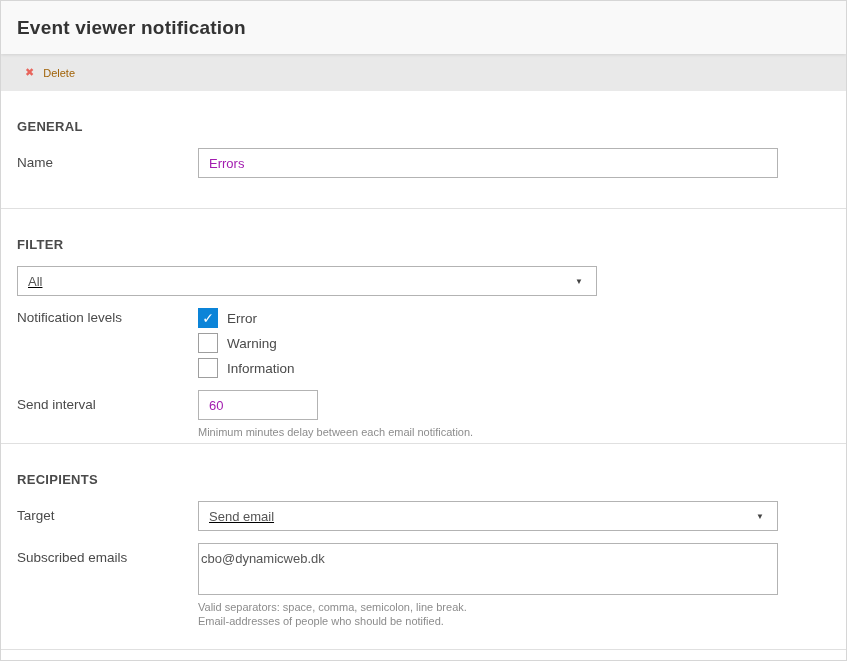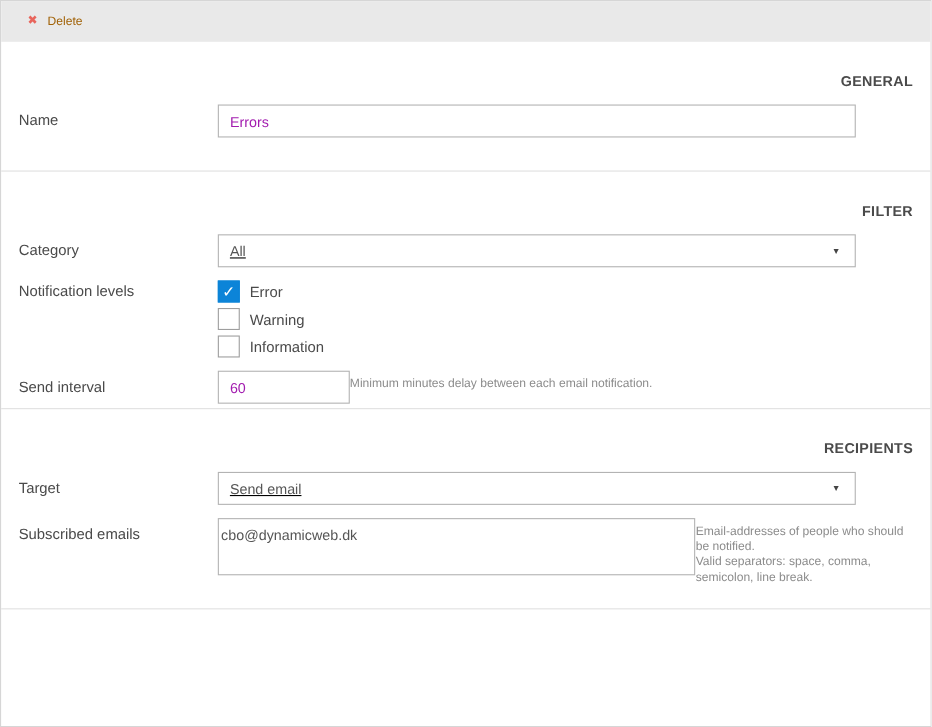--- a/index.html
+++ b/index.html
@@ -70,41 +70,40 @@
   .section.filter { }
   .section.recipients { padding-bottom: 17px; }
 
   .section-heading {
     font-size: 13px;
     font-weight: bold;
     color: #4a4a4a;
     letter-spacing: 0.3px;
     margin-bottom: 13px;
     line-height: 16px;
-    text-align: right;
   }
 
   .form-row {
     display: flex;
     align-items: flex-start;
     margin-bottom: 12px;
   }
   .form-row:last-child { margin-bottom: 4px; }
 
   .form-label {
     width: 181px;
     flex: 0 0 181px;
     font-size: 13.5px;
     color: #4a4a4a;
     padding-top: 7px;
     line-height: 16px;
   }
   .form-label.top-align { padding-top: 2px; }
 
-  .field-col { display: flex; flex-direction: row; }
+  .field-col { display: flex; flex-direction: column; }
 
   .text-input {
     width: 580px;
     height: 30px;
     border: 1px solid #b3b3b3;
     background: #fff;
     font-family: "Liberation Sans", "DejaVu Sans", sans-serif;
     font-size: 13px;
     color: #a21caf;
     padding: 0 10px;
@@ -193,41 +192,43 @@
     outline: none;
   }
 
   .spacer-row { margin-top: 10px; }
 </style>
 </head>
 <body>
 
 <div class="page">
 
+  <div class="header">
+    <div class="page-title">Event viewer notification</div>
+  </div>
 
   <div class="toolbar">
     <div class="toolbar-button">
       <span class="delete-x">✖</span>
       <span class="toolbar-button-label">Delete</span>
     </div>
   </div>
 
   <div class="section general">
     <div class="section-heading">GENERAL</div>
     <div class="form-row">
       <div class="form-label">Name</div>
       <input class="text-input" type="text" value="Errors" style="">
     </div>
   </div>
 
   <div class="section filter">
     <div class="section-heading">FILTER</div>
 
     <div class="form-row">
-      <div class="form-label">Category</div>
       <div class="select-box">
         <span class="select-value">All</span>
         <span class="select-arrow">▼</span>
       </div>
     </div>
 
     <div class="form-row">
       <div class="form-label top-align">Notification levels</div>
       <div class="checkbox-list">
         <div class="checkbox-row">
@@ -265,20 +266,20 @@
         <span class="select-value">Send email</span>
         <span class="select-arrow">▼</span>
       </div>
     </div>
 
     <div class="form-row">
       <div class="form-label">Subscribed emails</div>
       <div class="field-col">
         <textarea class="textarea-input" spellcheck="false" style="">cbo@dynamicweb.dk</textarea>
         <div class="help-text">
+          <div>Valid separators: space, comma, semicolon, line break.</div>
           <div>Email-addresses of people who should be notified.</div>
-          <div>Valid separators: space, comma, semicolon, line break.</div>
         </div>
       </div>
     </div>
   </div>
 
 </div>
 
 </body></html>

